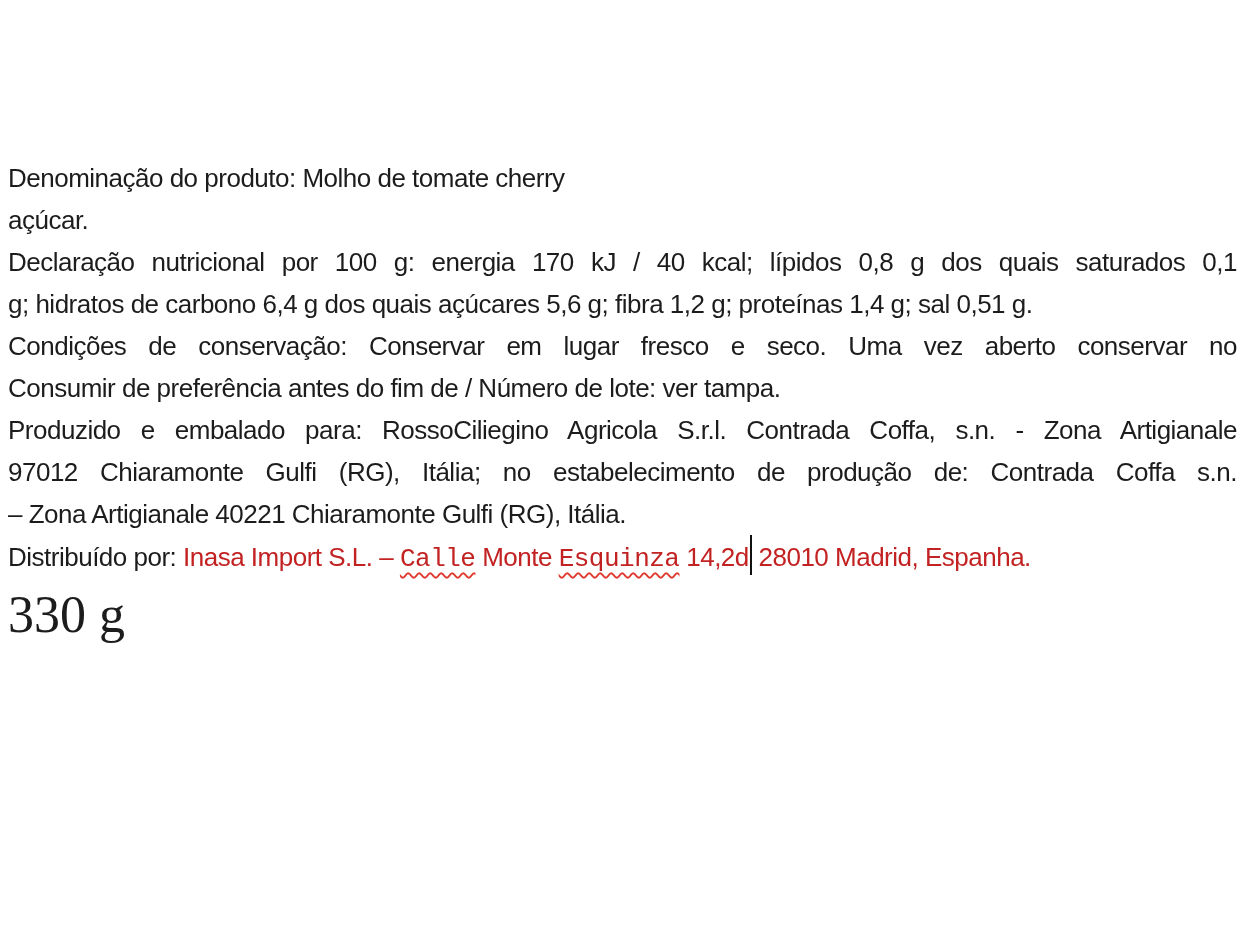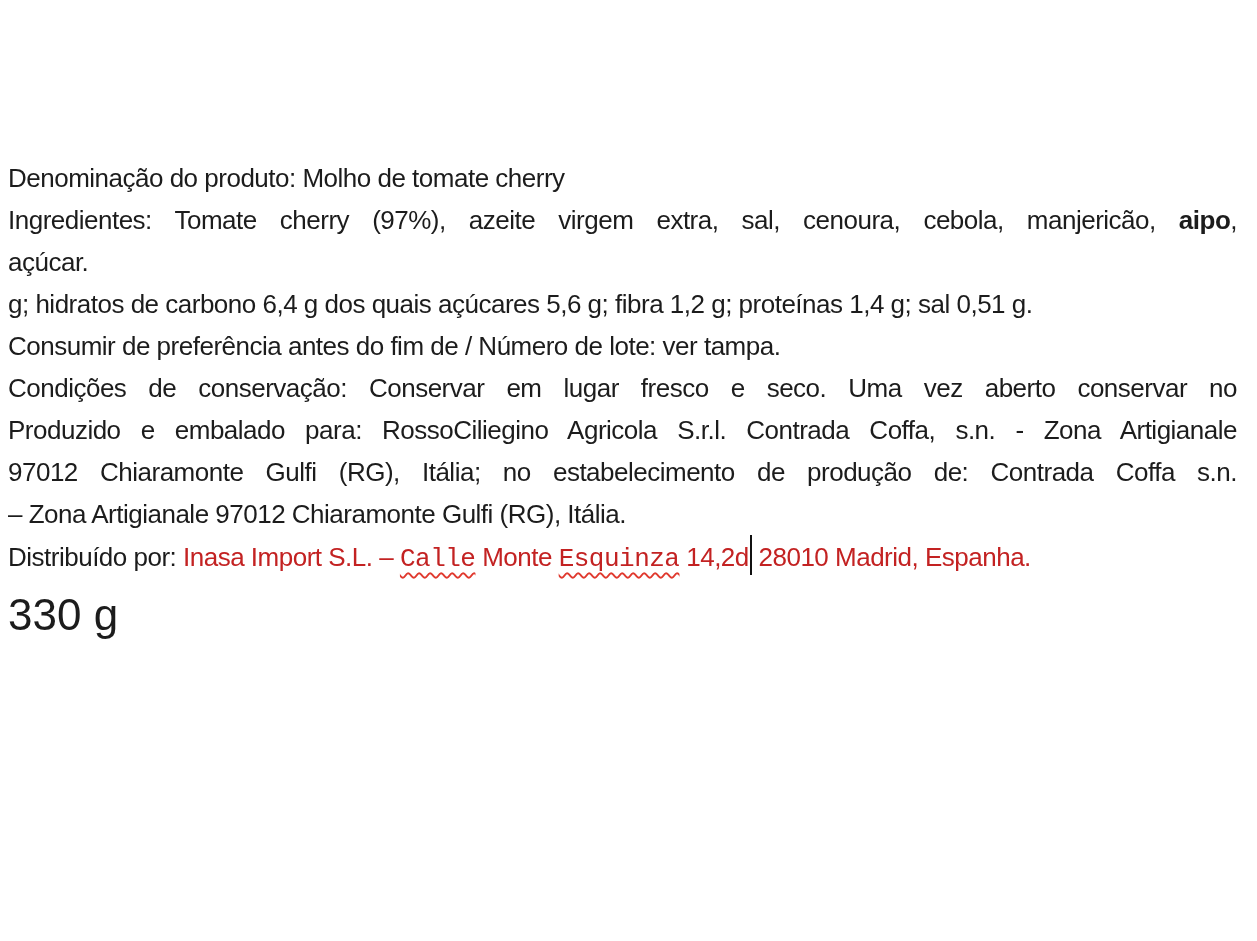--- a/index.html
+++ b/index.html
@@ -47,37 +47,38 @@
     display: inline-block;
     width: 2px;
     height: 40px;
     background: var(--caret-color, #111111);
     vertical-align: -9px;
     margin: 0 0 0 1px;
     animation: blink 1.1s step-end infinite;
   }
   @keyframes blink { 50% { opacity: 0; } }
   .net-weight {
-    font-size: 44px;
+    font-size: 52px;
     line-height: 64px;
     margin-top: 6px;
     letter-spacing: 0;
     color: var(--text-color, #1c1c1c);
+    font-family: Liberation Serif, serif;
   }
 </style>
 </head>
 <body>
 
 <div class="page">
   <div class="label-text">
       <div class="line"><span class="seg-normal">Denominação do produto: Molho de tomate cherry</span></div>
-      <div class="line justify"><span class="seg-normal">Ingredientes: Tomate cherry (97%), azeite virgem extra, sal, cenoura, cebola, manjericão, </span><span class="seg-bold">aipo</span><span class="seg-normal">,</span></div>
       <div class="line"><span class="seg-normal">açúcar.</span></div>
+      <div class="line justify"><span class="seg-normal">Declaração nutricional por 100 g: energia 170 kJ / 40 kcal; lípidos 0,8 g dos quais saturados 0,1</span></div>
       <div class="line"><span class="seg-normal">g; hidratos de carbono 6,4 g dos quais açúcares 5,6 g; fibra 1,2 g; proteínas 1,4 g; sal 0,51 g.</span></div>
+      <div class="line justify"><span class="seg-normal">Condições de conservação: Conservar em lugar fresco e seco. Uma vez aberto conservar no</span></div>
       <div class="line"><span class="seg-normal">Consumir de preferência antes do fim de / Número de lote: ver tampa.</span></div>
-      <div class="line justify"><span class="seg-normal">Condições de conservação: Conservar em lugar fresco e seco. Uma vez aberto conservar no</span></div>
       <div class="line justify"><span class="seg-normal">Produzido e embalado para: RossoCiliegino Agricola S.r.l. Contrada Coffa, s.n. - Zona Artigianale</span></div>
       <div class="line justify"><span class="seg-normal">97012 Chiaramonte Gulfi (RG), Itália; no estabelecimento de produção de: Contrada Coffa s.n.</span></div>
-      <div class="line"><span class="seg-normal">– Zona Artigianale 97012 Chiaramonte Gulfi (RG), Itália.</span></div>
+      <div class="line"><span class="seg-normal">– Zona Artigianale 40221 Chiaramonte Gulfi (RG), Itália.</span></div>
       <div class="line"><span class="seg-normal">Distribuído por: </span><span class="seg-red">Inasa Import S.L. – </span><span class="seg-red seg-misspelled">Calle</span><span class="seg-red"> Monte </span><span class="seg-red seg-misspelled">Esquinza</span><span class="seg-red"> 14,2d</span><span class="caret"></span><span class="seg-red"> 28010 Madrid, Espanha.</span></div>
       <div class="net-weight">330 g</div>
     </div>
 </div>
 
 </body></html>

